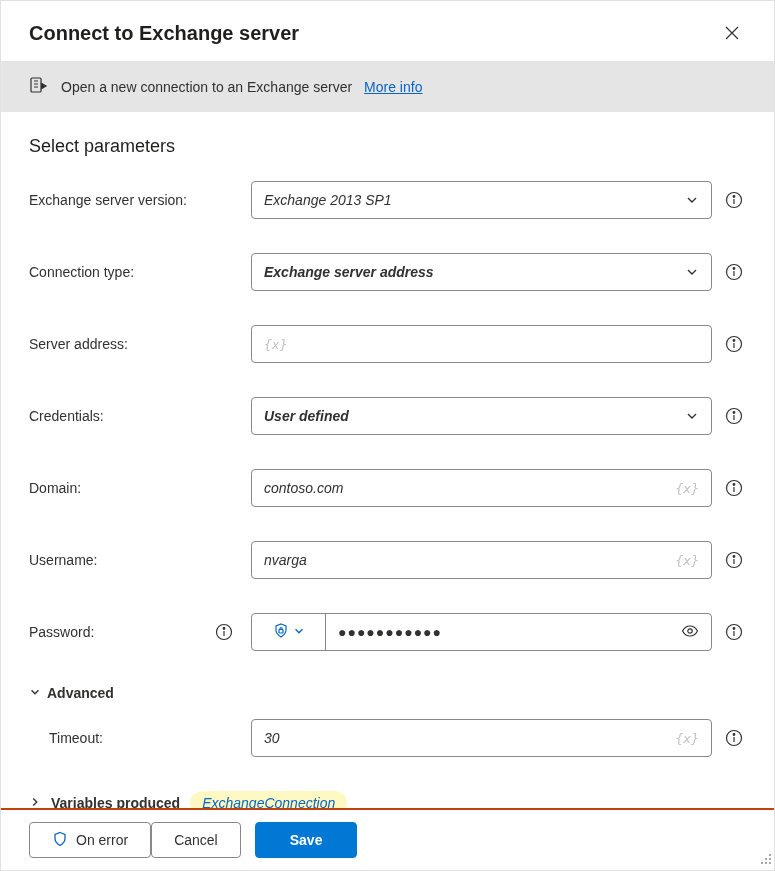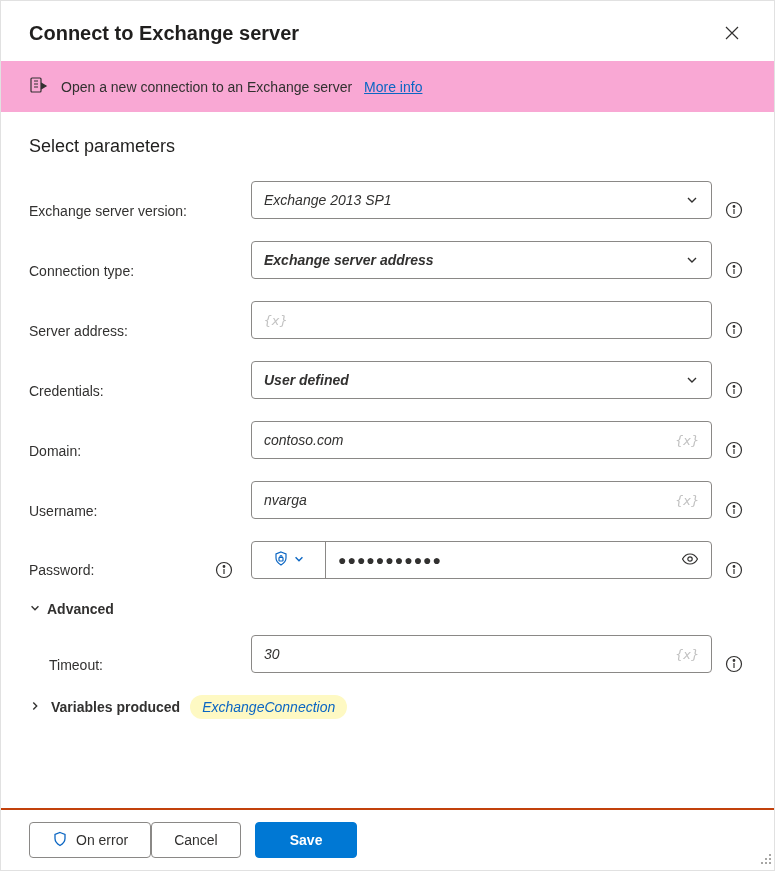--- a/index.html
+++ b/index.html
@@ -33,21 +33,21 @@
   }
   .close-btn {
     background: none;
     border: none;
     padding: 6px;
     cursor: pointer;
     color: #323130;
   }
   .close-btn svg { display: block; }
   .info-bar {
-    background: #f9a8d4;
+    background: #e5e5e5;
     padding: 14px 28px;
     display: flex;
     align-items: center;
     gap: 12px;
     font-size: 14px;
     color: #323130;
   }
   .info-bar a {
     color: #0b66c3;
     text-decoration: underline;
@@ -58,22 +58,22 @@
     overflow: auto;
   }
   .section-title {
     font-size: 18px;
     font-weight: 400;
     color: #201f1e;
     margin-bottom: 24px;
   }
   .row {
     display: flex;
-    align-items: flex-end;
-    margin-bottom: 22px;
+    align-items: center;
+    margin-bottom: 34px;
     gap: 10px;
   }
   .label-cell {
     width: 212px;
     display: flex;
     align-items: center;
     justify-content: space-between;
     padding-right: 8px;
   }
   .label {

